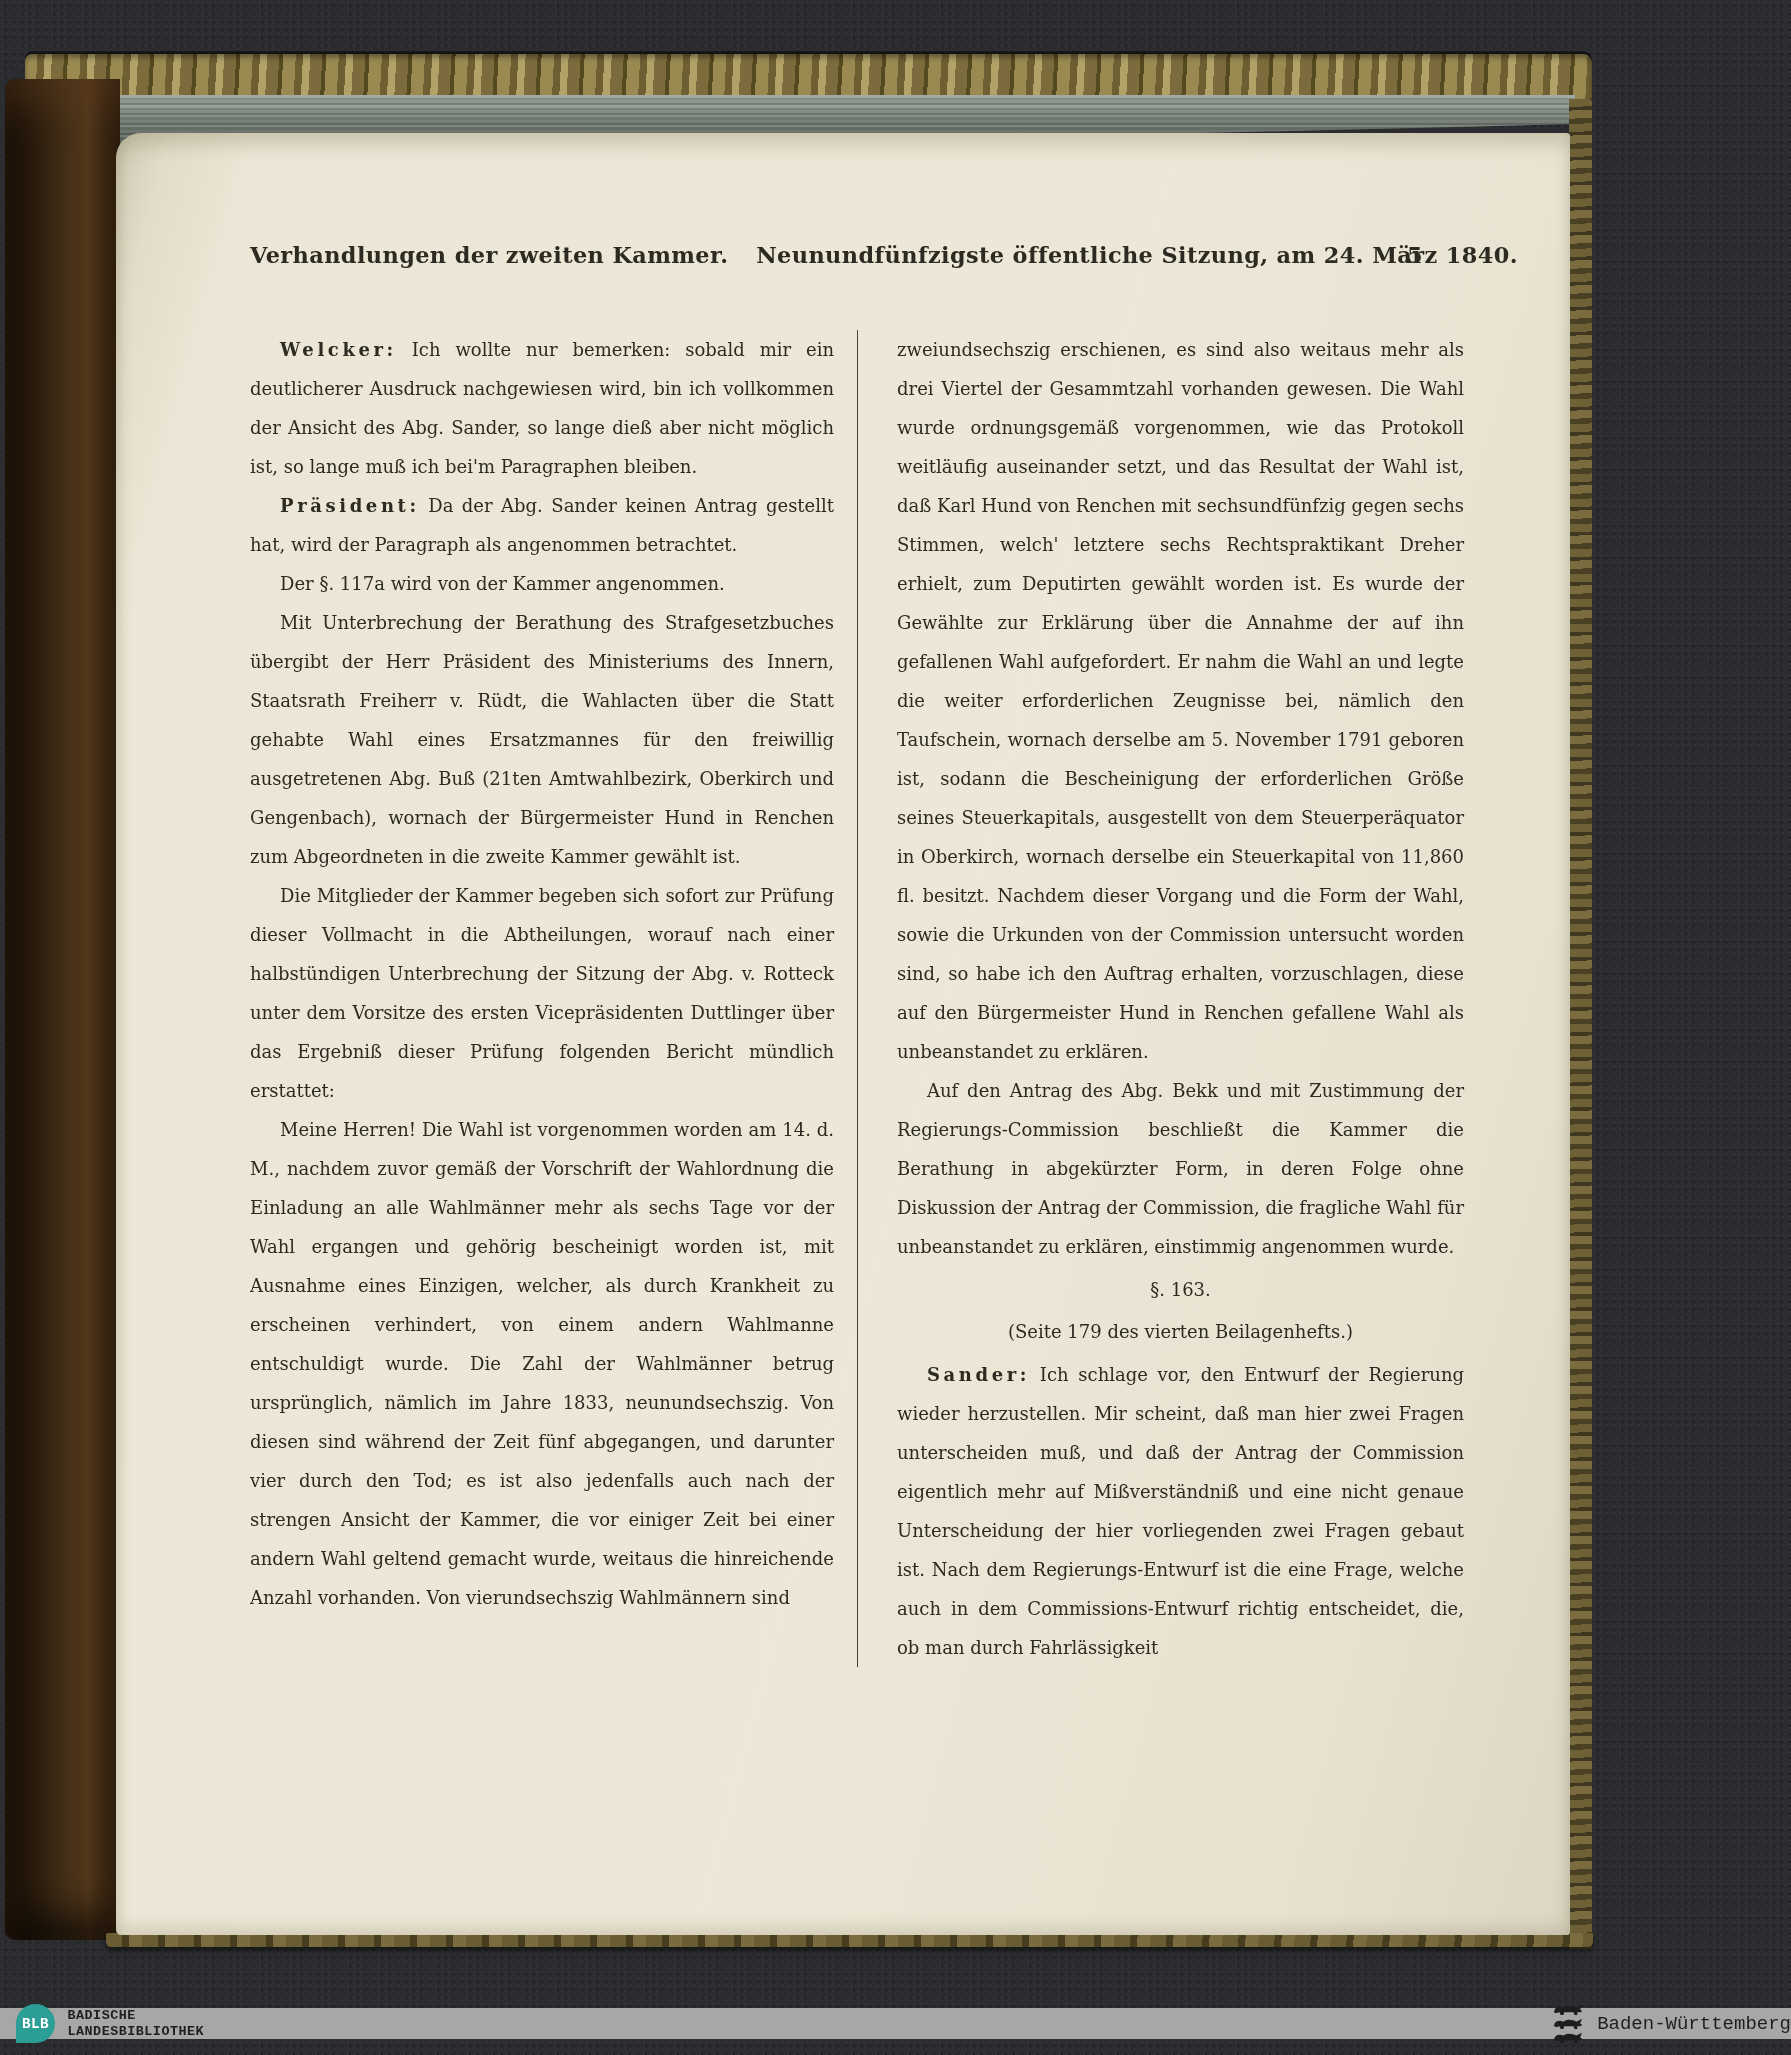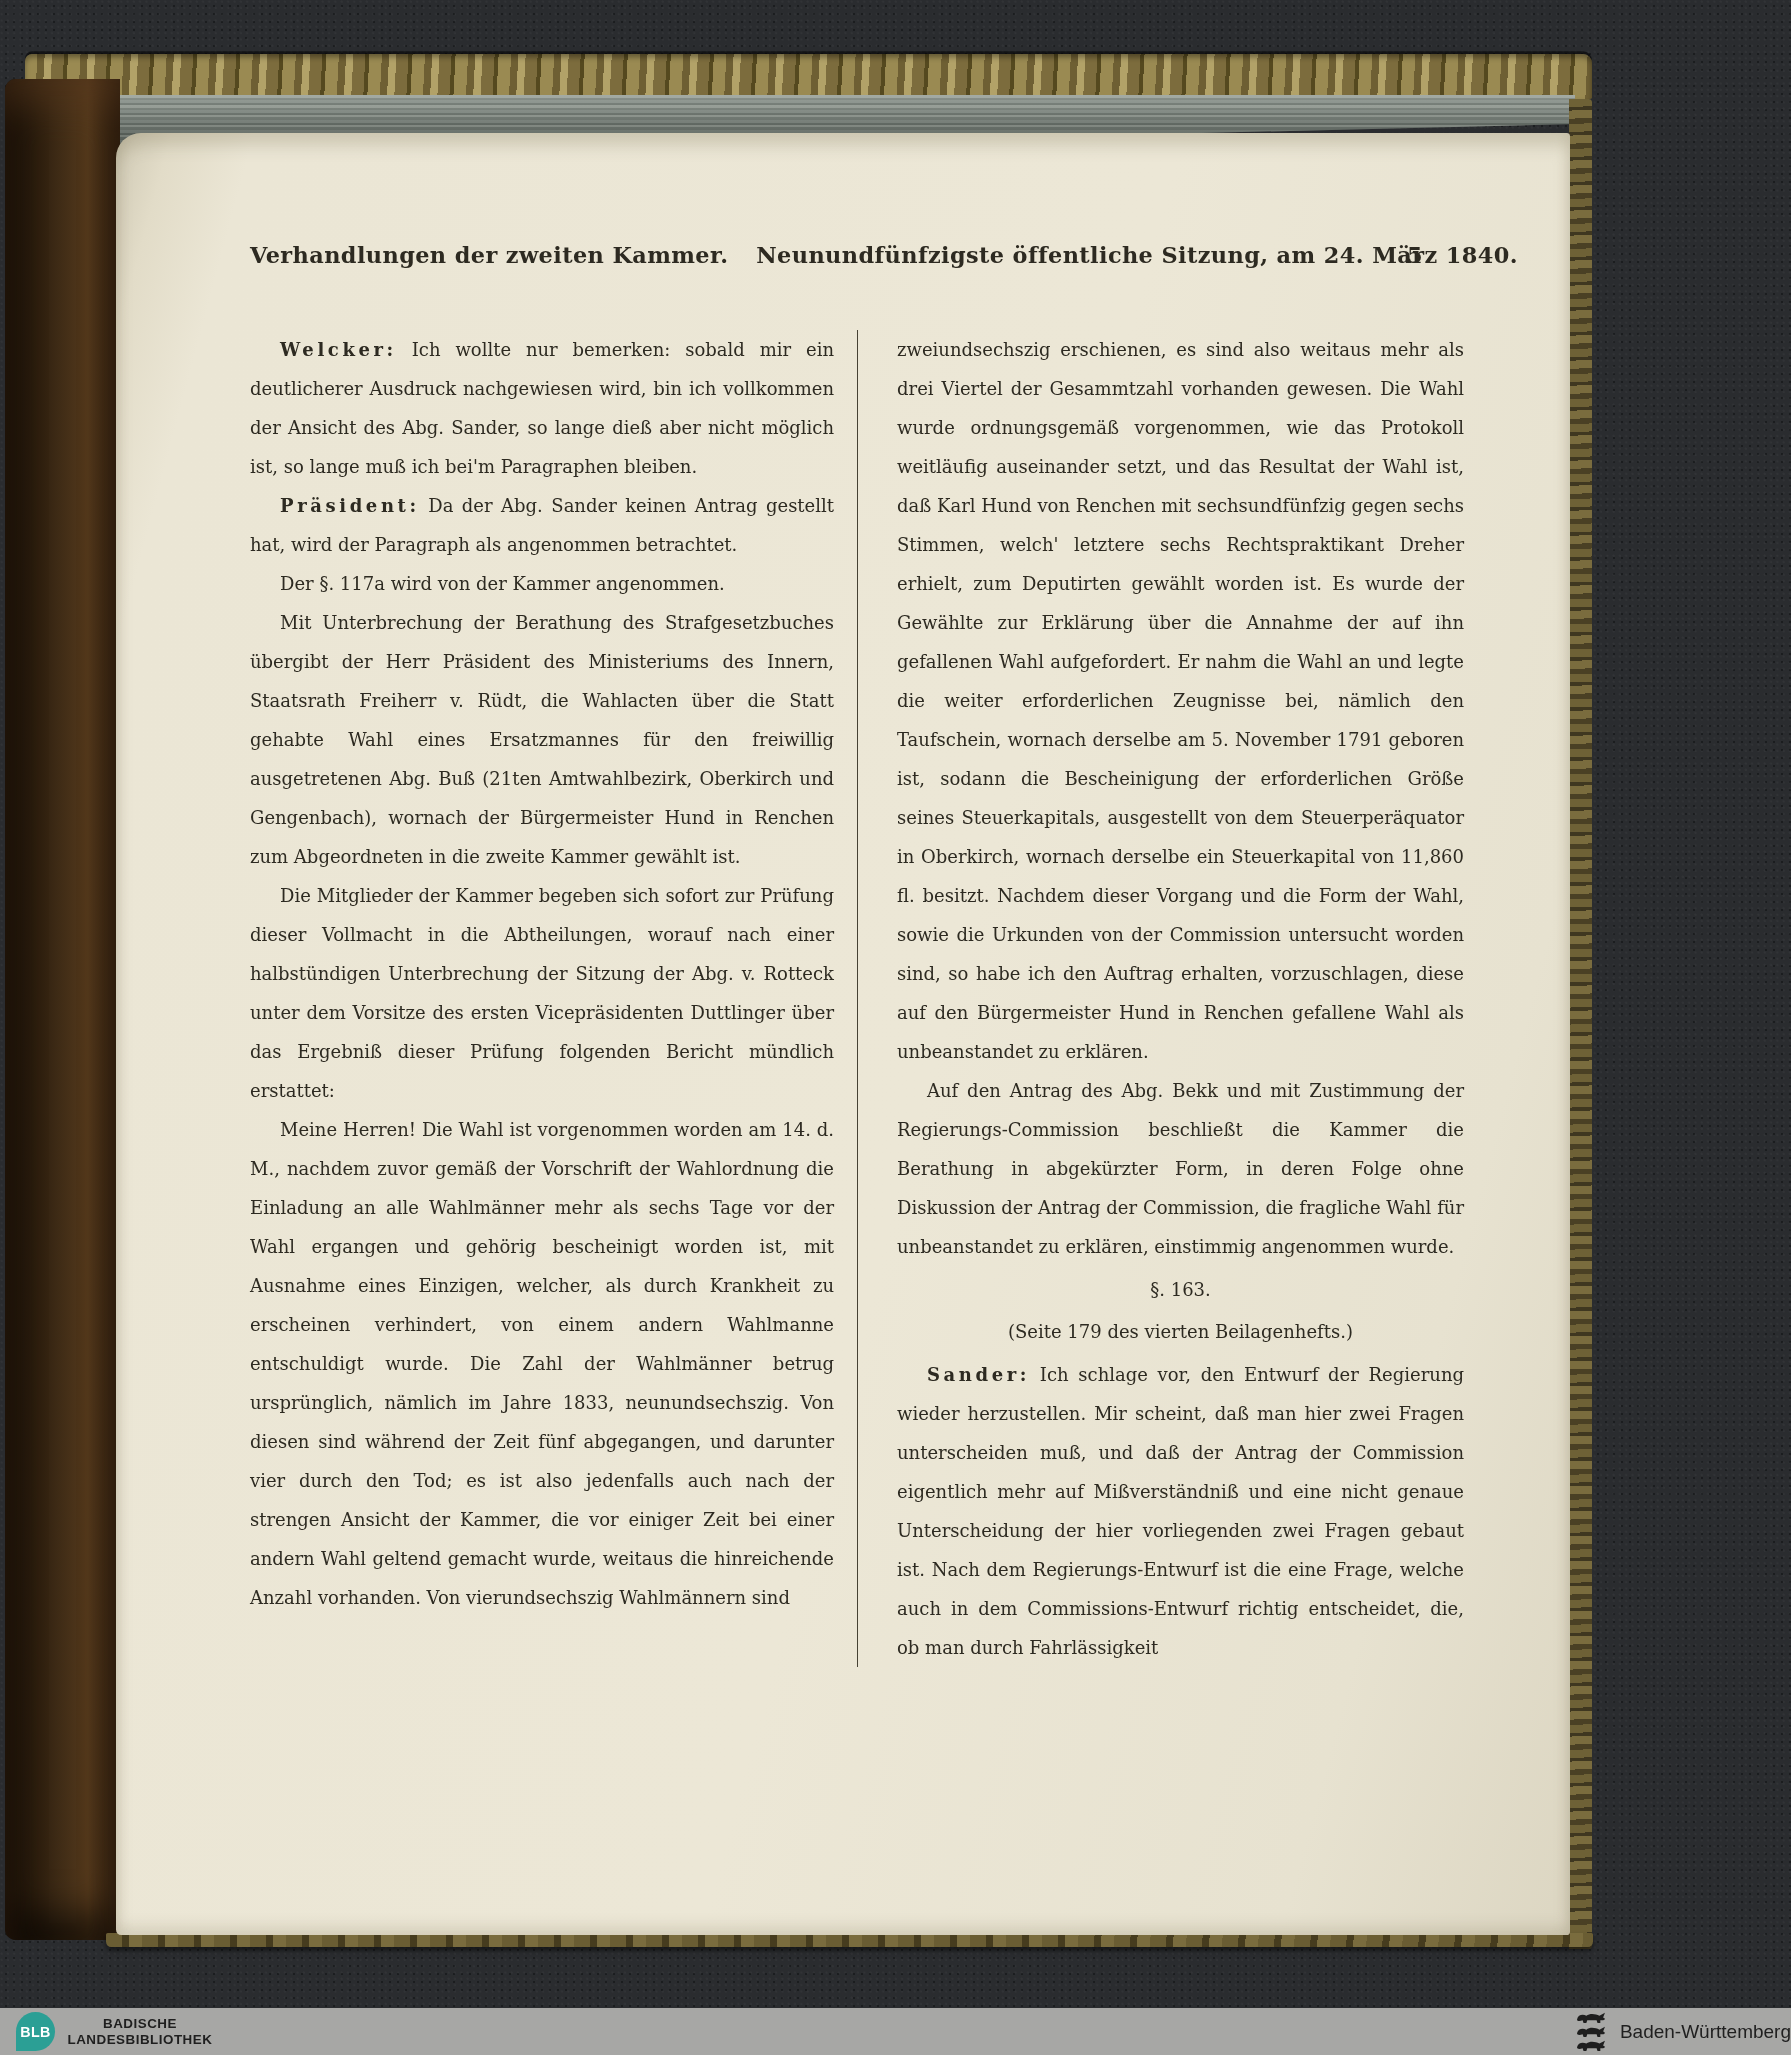--- a/index.html
+++ b/index.html
@@ -65,23 +65,23 @@
   .col{width:50%;box-sizing:border-box;text-align:justify;font-size:18px;line-height:39px;margin-top:39px;}
   .col-left{padding-right:23px;}
   .col-right{padding-left:39px;border-left:1.8px solid #464234;}
   .para{margin:0;text-indent:30px;}
   .para.noindent{text-indent:0;}
   .para.center{text-indent:0;text-align:center;margin:3.6px 0;}
   .speaker{letter-spacing:3.6px;font-weight:bold;}
 
   
   .footer-bar{
-    position:absolute;left:0;top:2008px;width:1791px;height:47px;background:#a7a7a5;
-    font-family:Liberation Sans, sans-serif;color:#1f1f1f;
-    display:flex;align-items:center;justify-content:space-between;text-align:center;
+    position:absolute;left:0;top:2008px;width:1791px;height:31px;background:#a7a7a5;
+    font-family:Liberation Mono, monospace;color:#1f1f1f;
+    display:flex;align-items:center;justify-content:space-between;
   }
   .footer-left{display:flex;align-items:center;gap:12.5px;margin-left:16px;}
   .blb-logo{
     width:39px;height:39px;border-radius:50% 50% 50% 0;background:#2b9f95;
     display:flex;align-items:center;justify-content:center;
     color:#ffffff;font-weight:bold;font-size:14.3px;letter-spacing:0.4px;
   }
   .library-name{font-weight:bold;font-size:13.4px;line-height:16px;letter-spacing:0.5px;}
   .footer-right{display:flex;align-items:center;gap:10.7px;margin-right:0;}
   .coat-of-arms{width:36px;height:41px;}

